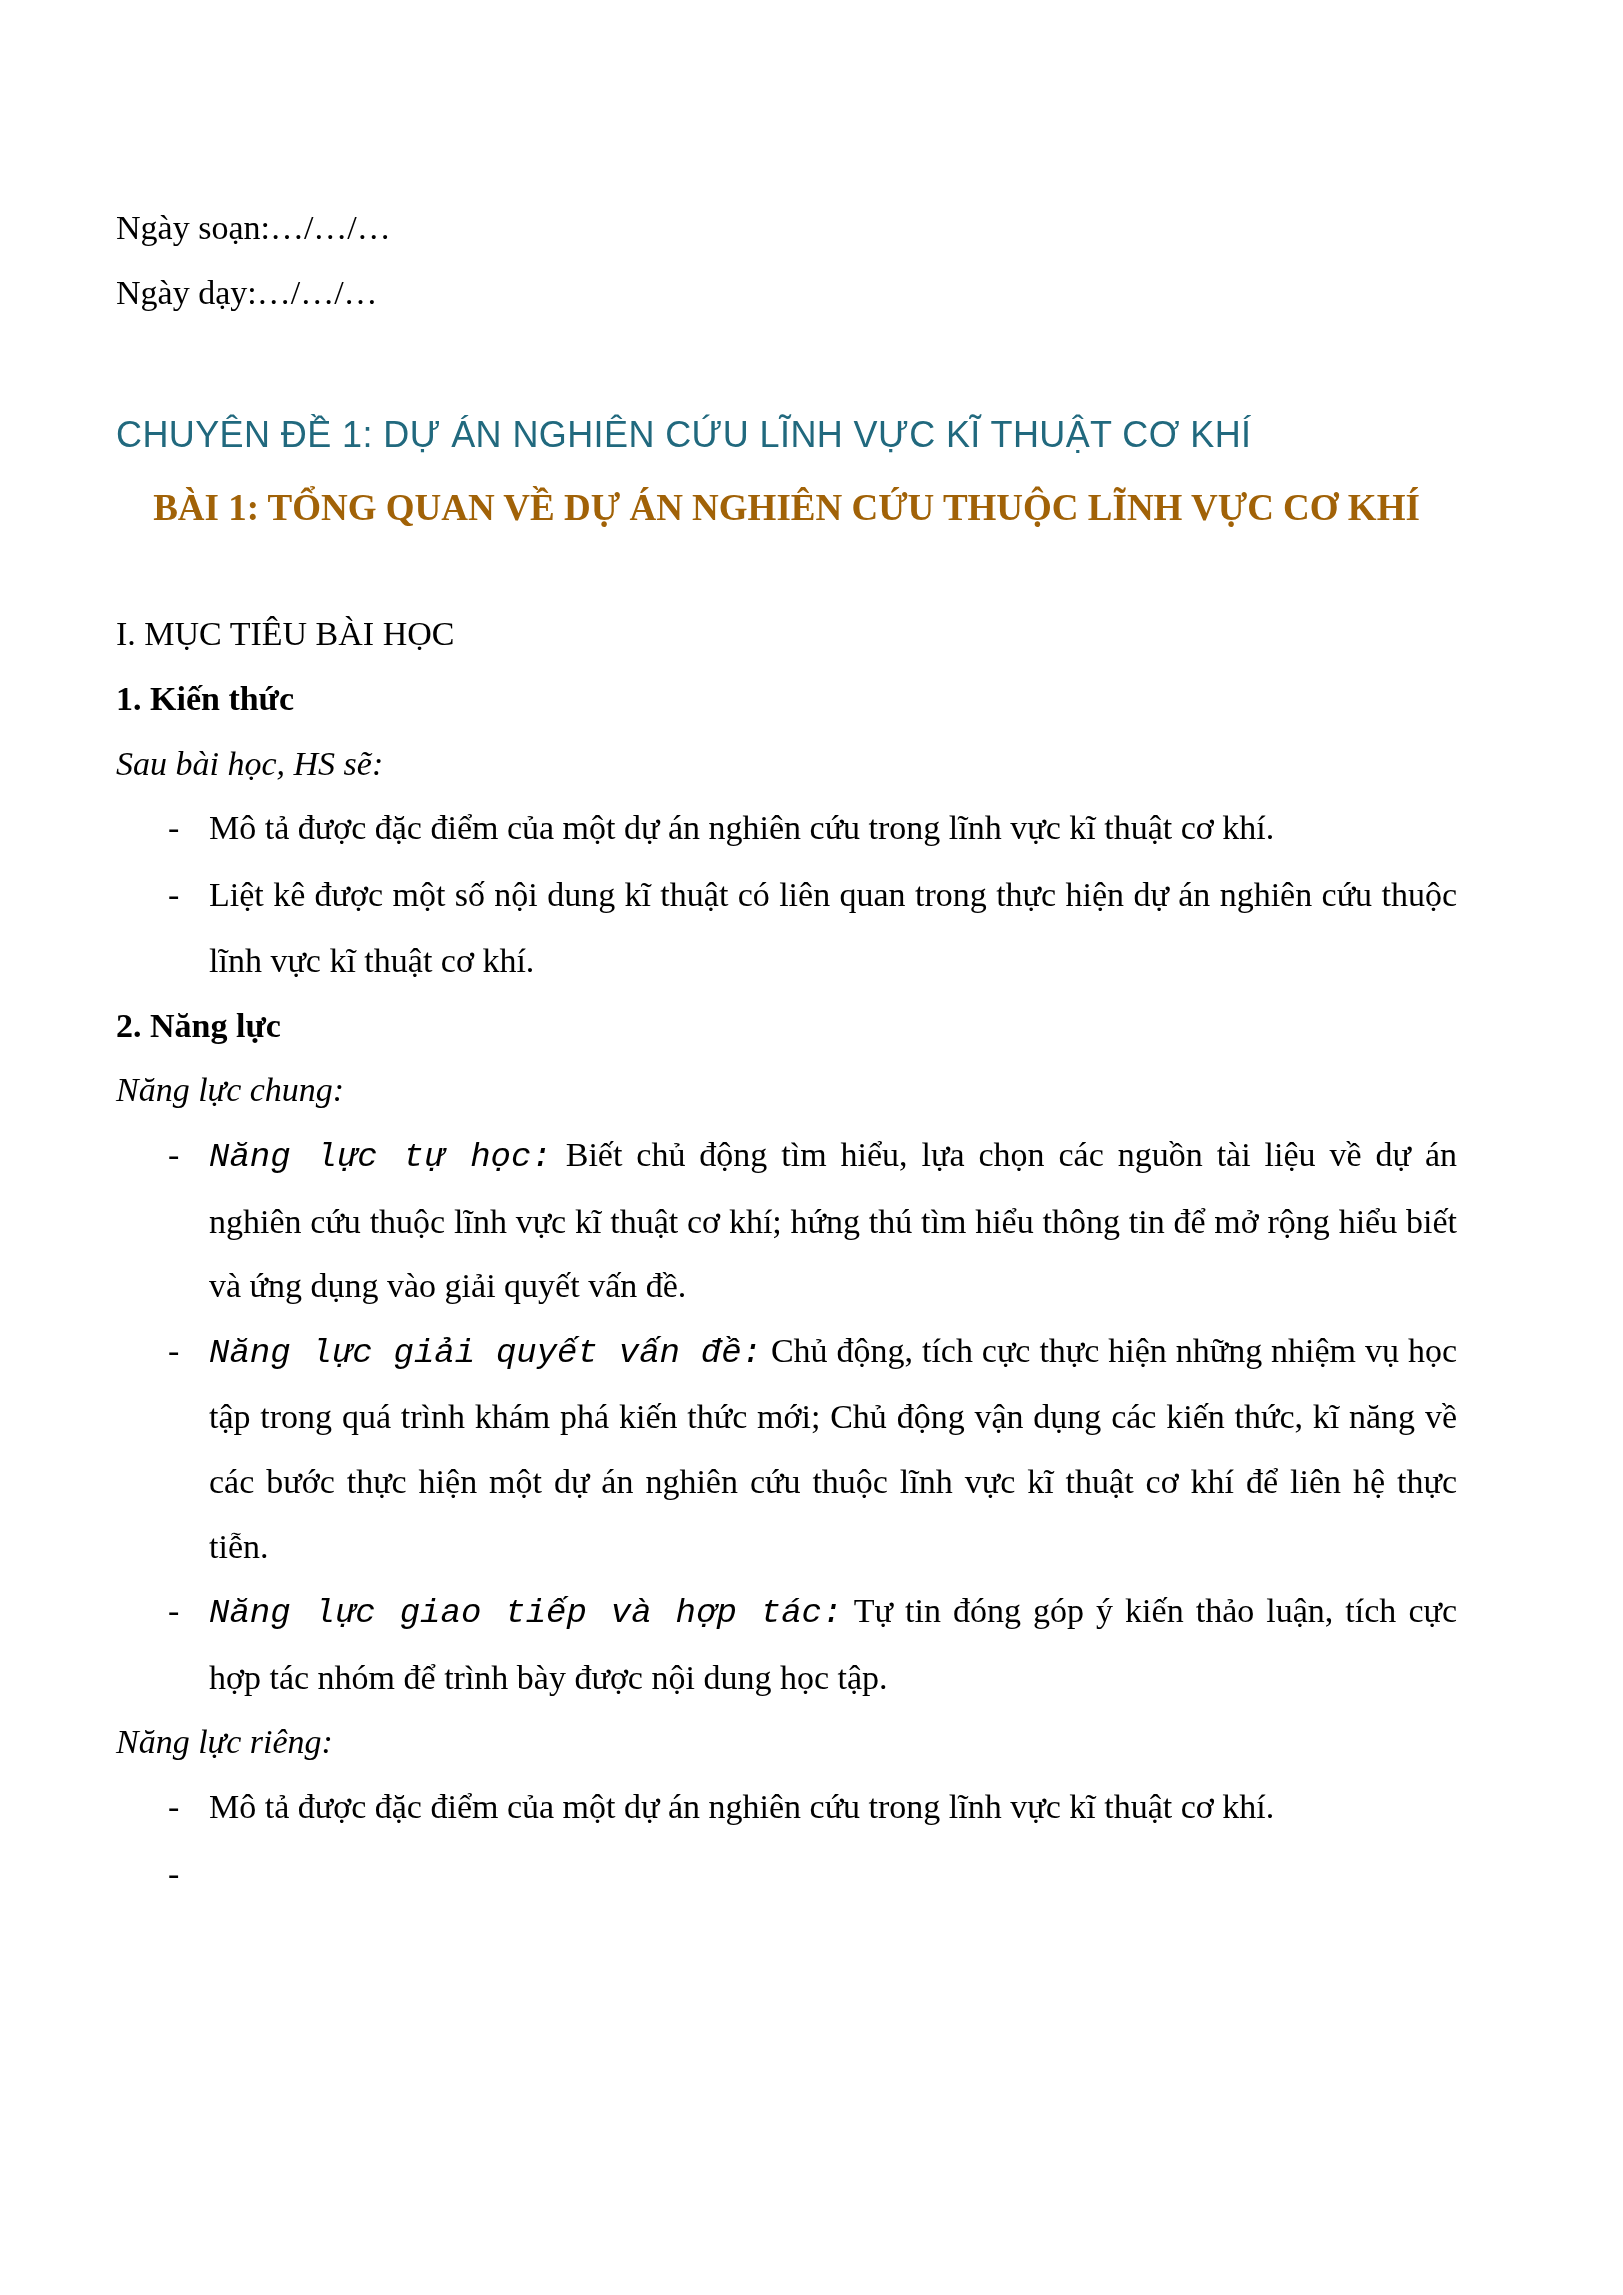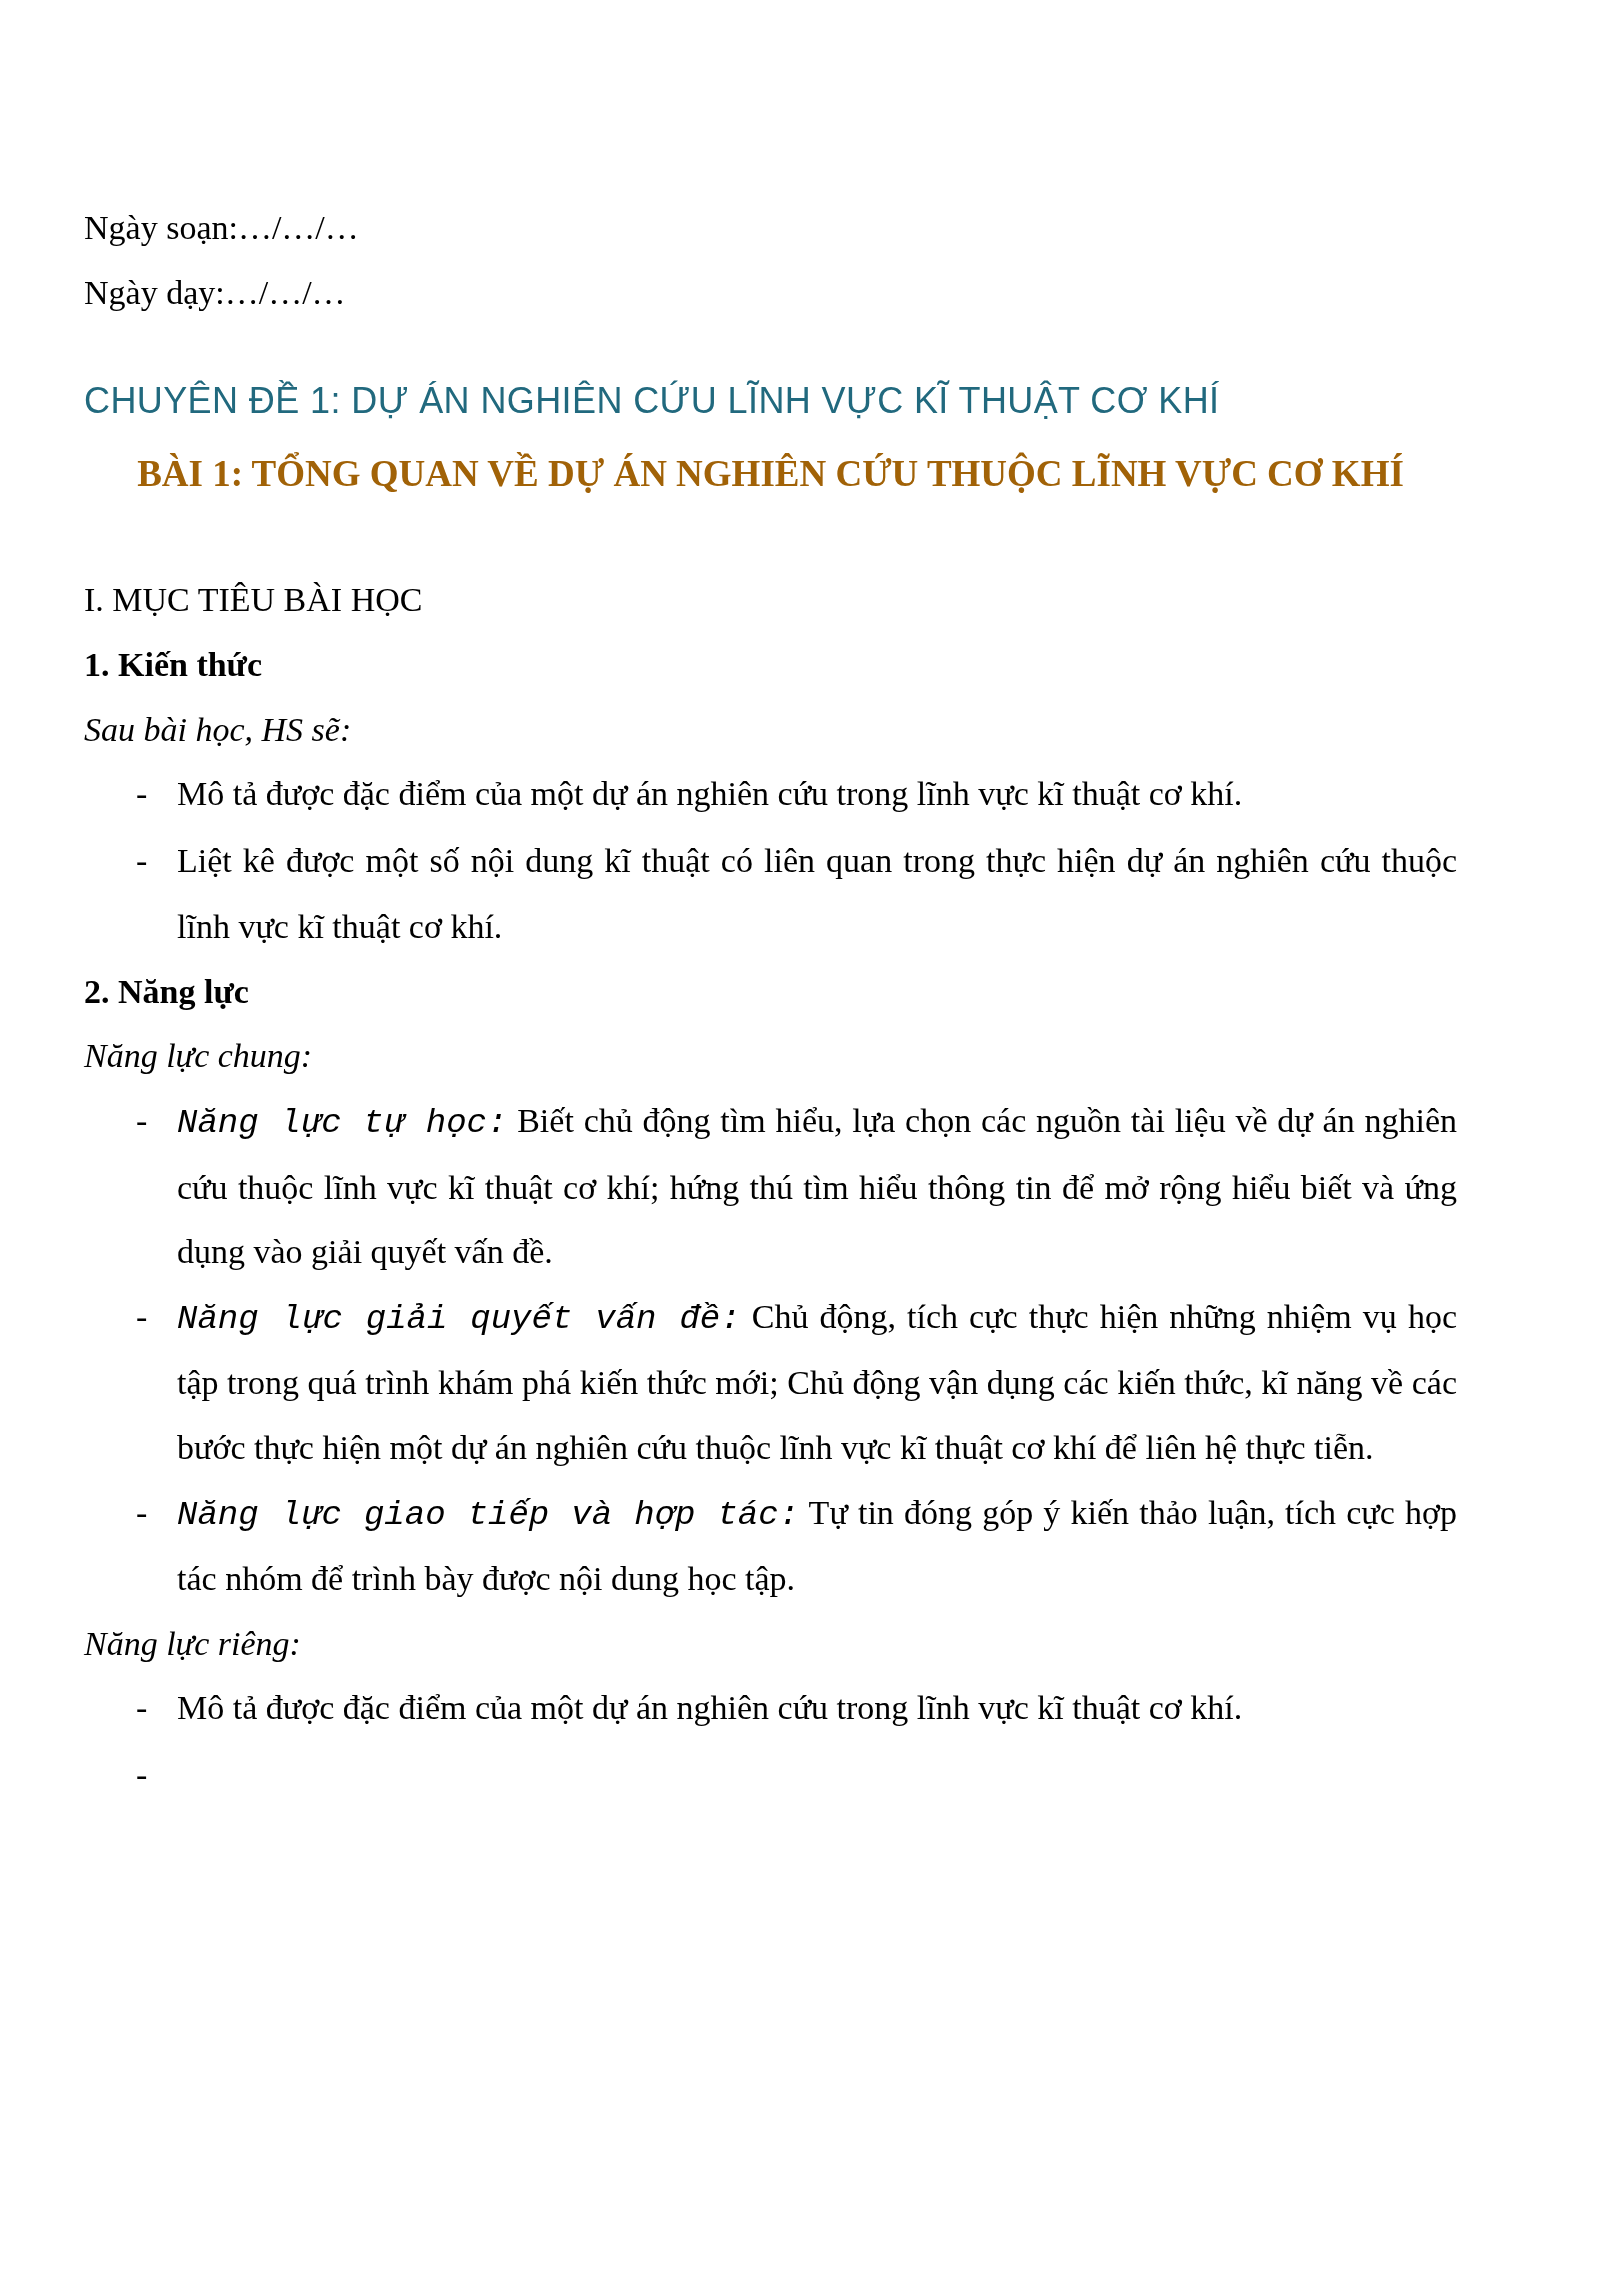--- a/index.html
+++ b/index.html
@@ -3,36 +3,36 @@
 <meta charset="utf-8">
 <style>
   * { margin: 0; padding: 0; box-sizing: border-box; }
   html, body { background: #ffffff; }
   .page {
     position: relative;
     width: 1623px;
     height: 2295px;
     margin: 0 auto;
     background: #ffffff;
-    padding: 196px 166px 94px 84px;
+    padding: 196px 166px 94px 116px;
     font-family: "Liberation Serif", serif;
     font-size: 34px;
     line-height: 1.9;
     color: #000000;
   }
   .date-line {
     text-align: left;
   }
   .h-chuyende {
     font-family: "Liberation Sans", sans-serif;
     font-size: 36px;
     font-weight: 400;
     color: #21697E;
     line-height: 1.55;
-    margin-top: 48px;
+    margin-top: 82px;
     letter-spacing: 0.4px;
   }
   .h-bai {
     font-family: "Liberation Serif", serif;
     font-size: 37px;
     font-weight: 700;
     color: #a16207;
     text-align: center;
     line-height: 1.82;
     margin-top: 11px;

